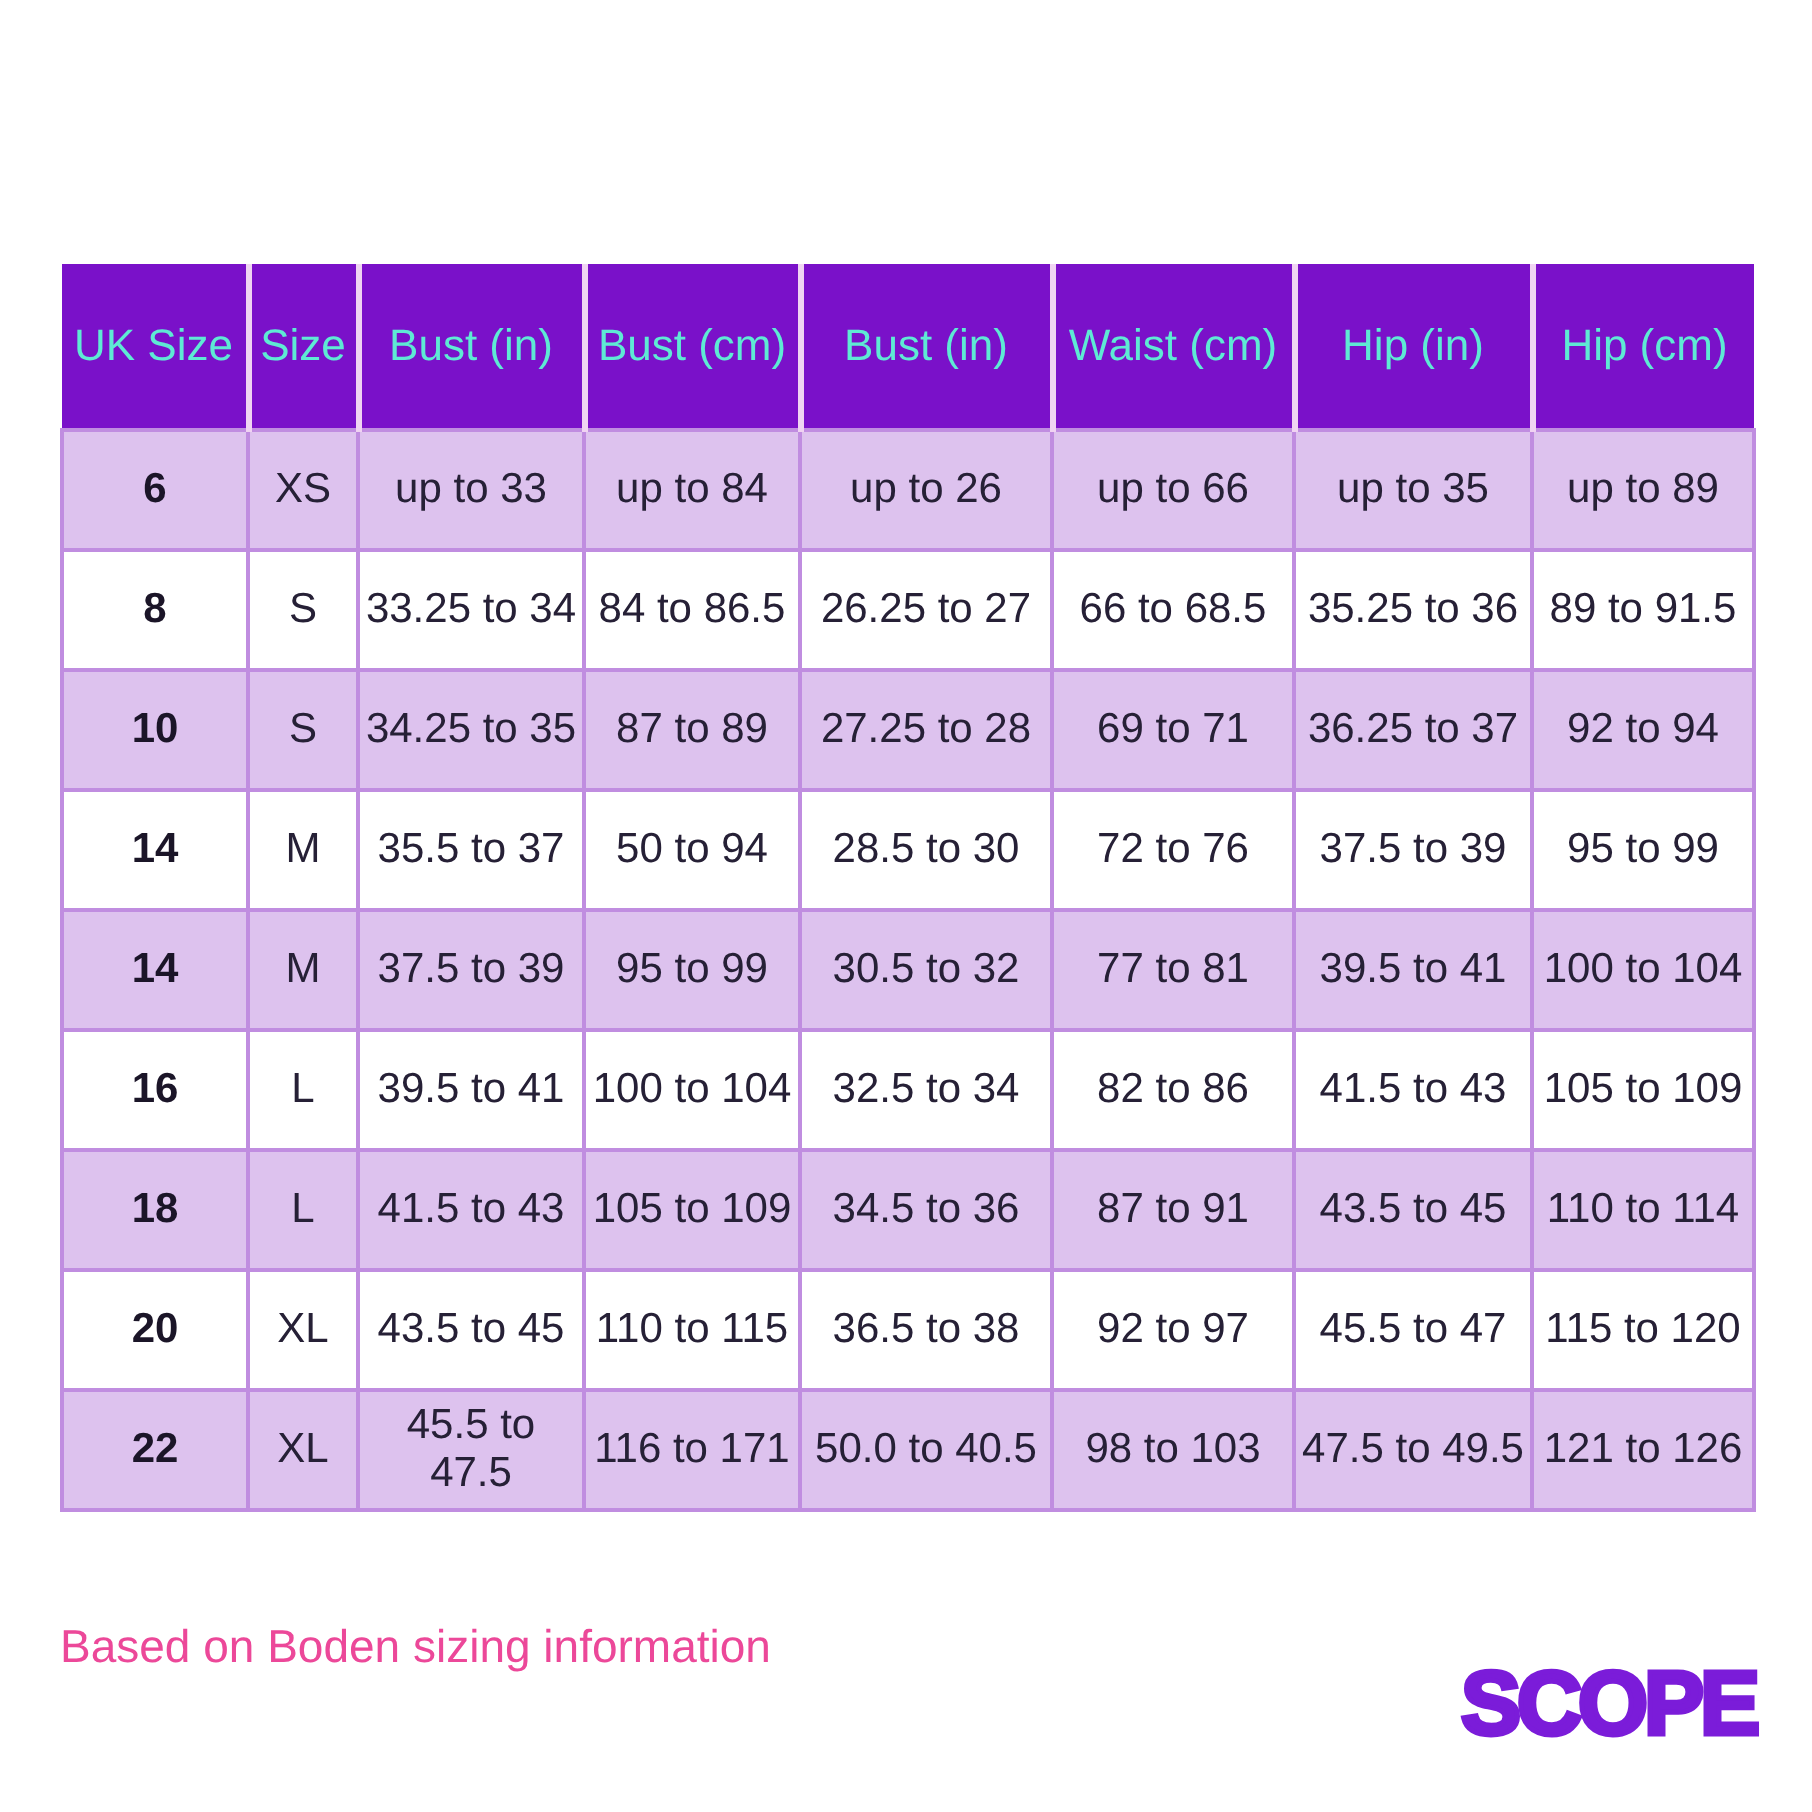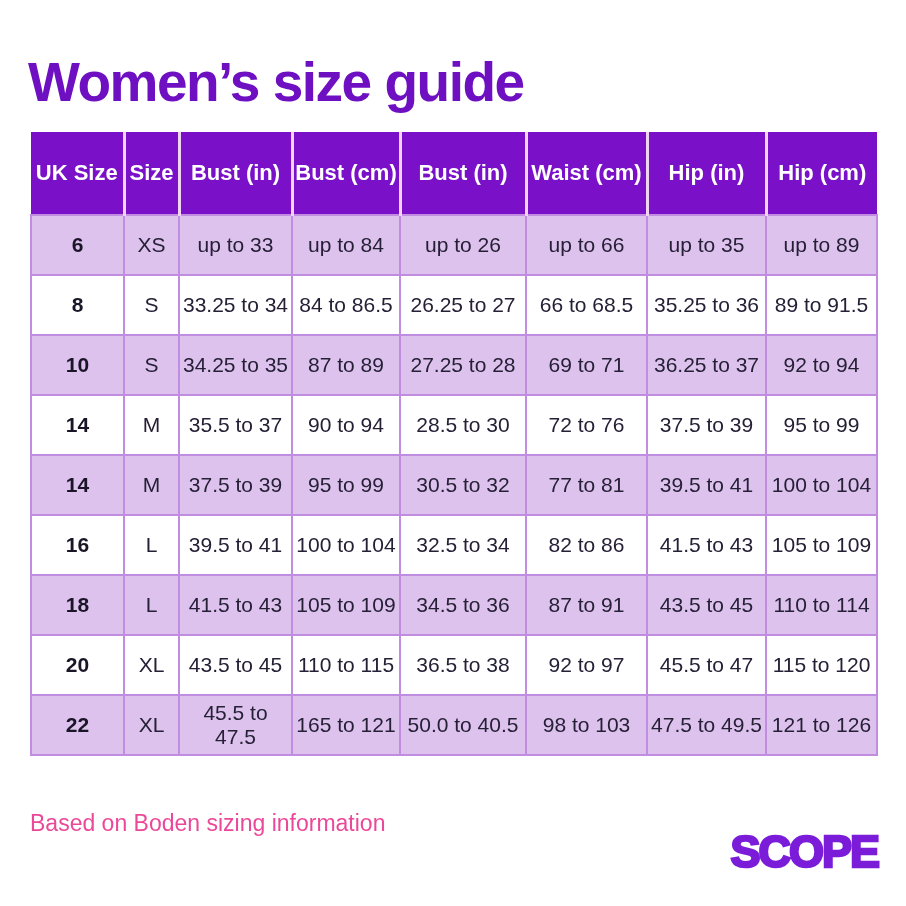--- a/index.html
+++ b/index.html
@@ -30,23 +30,23 @@
     left: 30px;
     top: 132px;
     width: 846px;
     border-collapse: collapse;
     table-layout: fixed;
   }
   thead tr { height: 83px; }
   tbody tr { height: 60px; }
   th {
     background: #7a11c9;
-    color: #ffffff;
+    color: #5eead4;
     font-size: 22px;
-    font-weight: bold;
+    font-weight: normal;
     text-align: center;
     vertical-align: middle;
     border-left: 3px solid #f0d4f2;
   }
   th:first-child { border-left: none; }
   td {
     font-size: 21px;
     color: #262036;
     text-align: center;
     vertical-align: middle;
@@ -72,21 +72,20 @@
     letter-spacing: -2px;
     color: #7b1cd9;
     -webkit-text-stroke: 2.5px #7b1cd9;
   }
 </style>
 </head>
 <body>
 
 <div class="page">
 
-  <h1 class="title">Women’s size guide</h1>
 
   <table class="size-table">
     <colgroup>
       <col style="width:93px">
         <col style="width:55px">
         <col style="width:113px">
         <col style="width:108px">
       <col style="width:126px">
         <col style="width:121px">
         <col style="width:119px">
@@ -132,21 +131,21 @@
         <td>87 to 89</td>
         <td>27.25 to 28</td>
         <td>69 to 71</td>
         <td>36.25 to 37</td>
         <td>92 to 94</td>
       </tr>
       <tr>
         <td>14</td>
         <td>M</td>
         <td>35.5 to 37</td>
-        <td>90 to 94</td>
+        <td>50 to 94</td>
         <td>28.5 to 30</td>
         <td>72 to 76</td>
         <td>37.5 to 39</td>
         <td>95 to 99</td>
       </tr>
       <tr>
         <td>14</td>
         <td>M</td>
         <td>37.5 to 39</td>
         <td>95 to 99</td>
@@ -182,21 +181,21 @@
         <td>110 to 115</td>
         <td>36.5 to 38</td>
         <td>92 to 97</td>
         <td>45.5 to 47</td>
         <td>115 to 120</td>
       </tr>
       <tr>
         <td>22</td>
         <td>XL</td>
         <td>45.5 to 47.5</td>
-        <td>165 to 121</td>
+        <td>116 to 171</td>
         <td>50.0 to 40.5</td>
         <td>98 to 103</td>
         <td>47.5 to 49.5</td>
         <td>121 to 126</td>
       </tr>
     </tbody>
   </table>
 
   <p class="footnote">Based on Boden sizing information</p>
 

